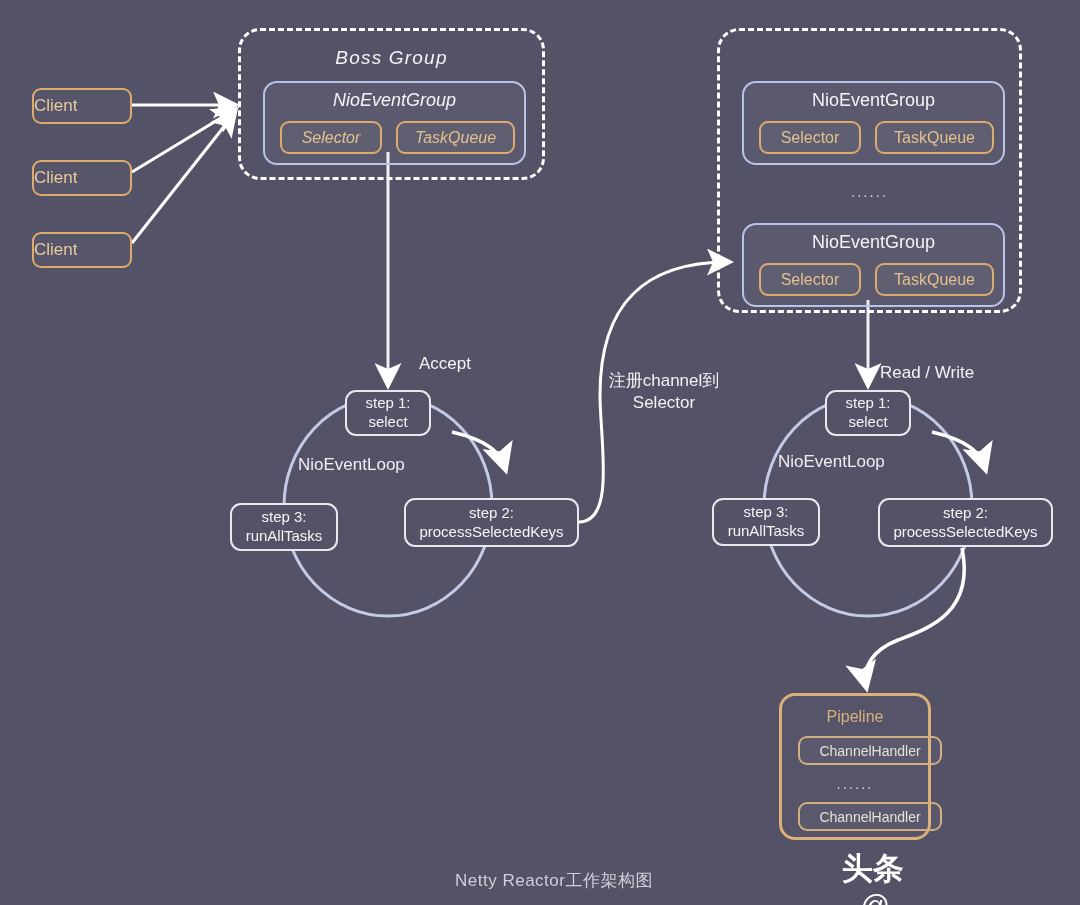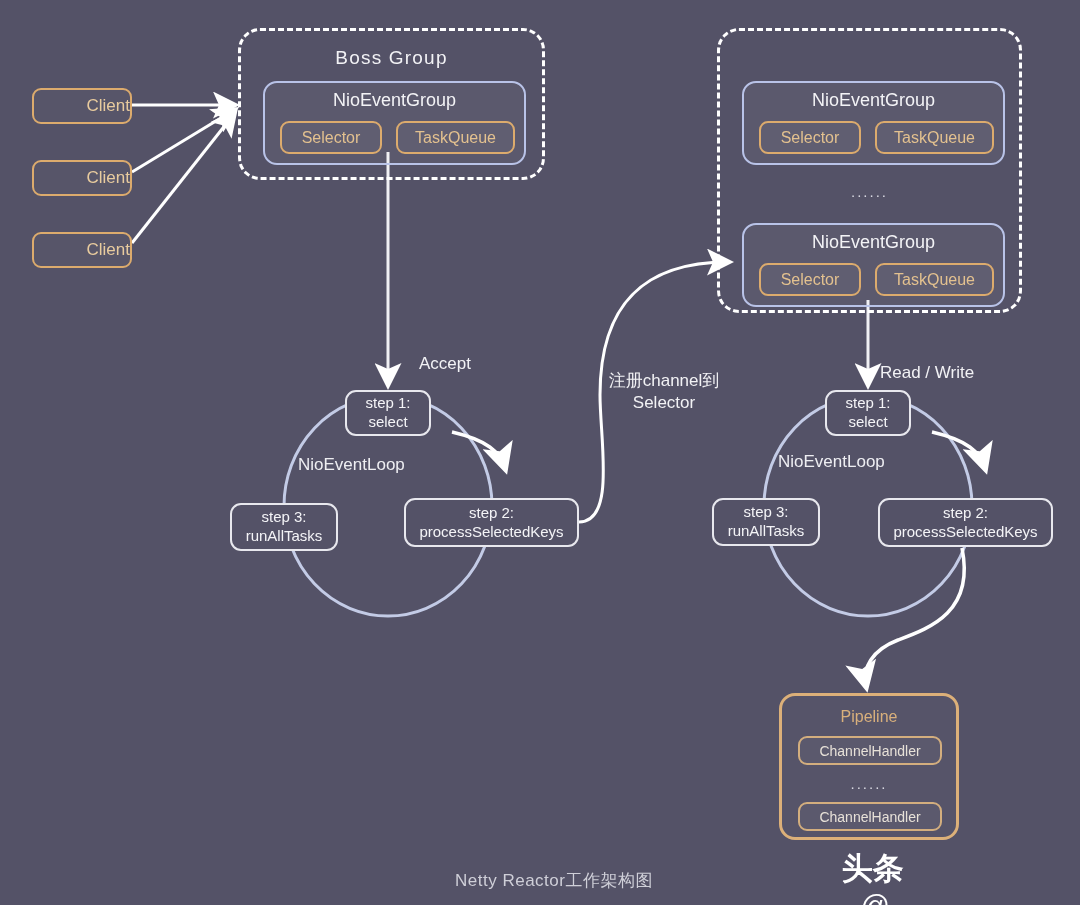--- a/index.html
+++ b/index.html
@@ -63,21 +63,21 @@
 
   .client-box {
     position: absolute;
     border: 2px solid #dcab6d;
     border-radius: 9px;
     box-sizing: border-box;
     color: #e8cb9e;
     font-size: 17px;
     display: flex;
     align-items: center;
-    justify-content: flex-end;
+    justify-content: flex-start;
     background: rgba(255,255,255,0.02);
   }
 
   .step-box {
     position: absolute;
     border: 2px solid #e8e8ee;
     border-radius: 11px;
     box-sizing: border-box;
     color: #f4f4f7;
     font-size: 15px;
@@ -198,21 +198,21 @@
   <div class="client-box" style="left:32px; top:88px; width:100px; height:36px;">
     <span>Client</span>
   </div>
   <div class="client-box" style="left:32px; top:160px; width:100px; height:36px;">
     <span>Client</span>
   </div>
   <div class="client-box" style="left:32px; top:232px; width:100px; height:36px;">
     <span>Client</span>
   </div>
 
-  <div class="dashed-group" style="left:238px; top:28px; width:307px; height:152px;">
+  <div class="dashed-group" style="left:238px; top:28px; width:307px; height:152px;font-style:italic;">
     <div class="group-title" style="top:16px;">Boss Group</div>
 
     <div class="neg-box" style="left:22px; top:50px; width:263px; height:84px;">
       <div class="neg-title" style="top:7px;">NioEventGroup</div>
       <div class="gold-pill" style="left:15px; top:38px; width:102px; height:33px;">
         <span>Selector</span>
       </div>
       <div class="gold-pill" style="left:131px; top:38px; width:119px; height:33px;">
         <span>TaskQueue</span>
       </div>
@@ -280,21 +280,21 @@
   <div class="step-box" style="left:712px; top:498px; width:108px; height:48px;">
     <span>step 3:</span>
     <span>runAllTasks</span>
   </div>
 
   <div class="step-box" style="left:878px; top:498px; width:175px; height:49px;">
     <span>step 2:</span>
     <span>processSelectedKeys</span>
   </div>
 
-  <div class="pipeline-box" style="left:779px; top:693px; width:180px; height:147px;">
+  <div class="pipeline-box" style="left:779px; top:693px; width:152px; height:147px;">
     <div class="pipeline-title" style="top:12px;">Pipeline</div>
     <div class="gold-pill" style="left:16px; top:40px; width:144px; height:29px; font-size:14px; color:#e7e1d8; border-color:#d3ae7e;">
       <span>ChannelHandler</span>
     </div>
     <div class="dots" style="left:0; right:0; top:79px;">......</div>
     <div class="gold-pill" style="left:16px; top:106px; width:144px; height:29px; font-size:14px; color:#e7e1d8; border-color:#d3ae7e;">
       <span>ChannelHandler</span>
     </div>
   </div>
 

